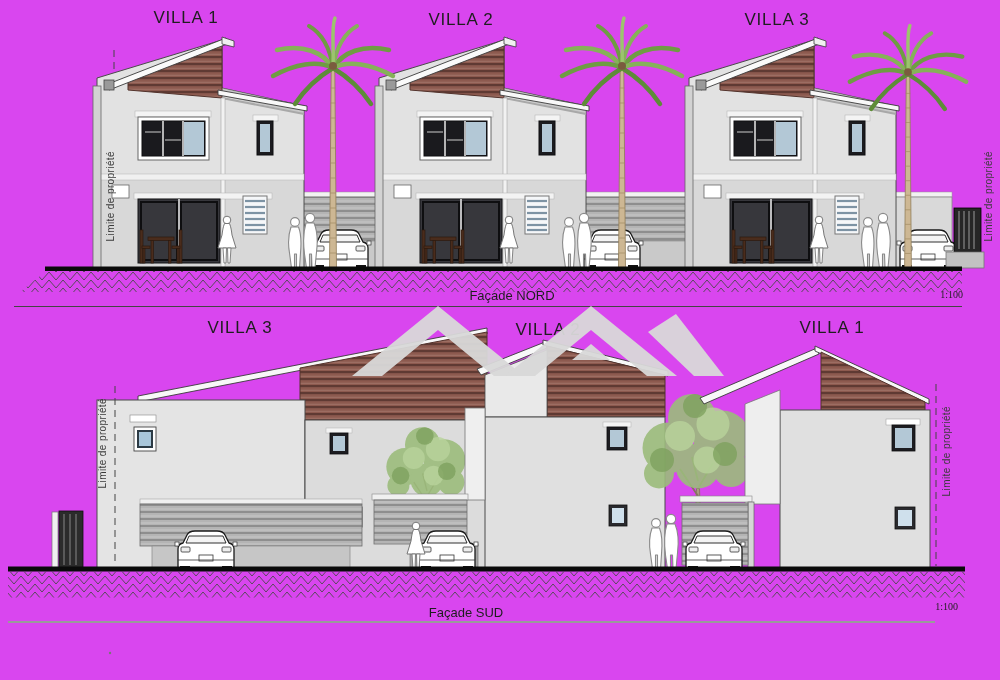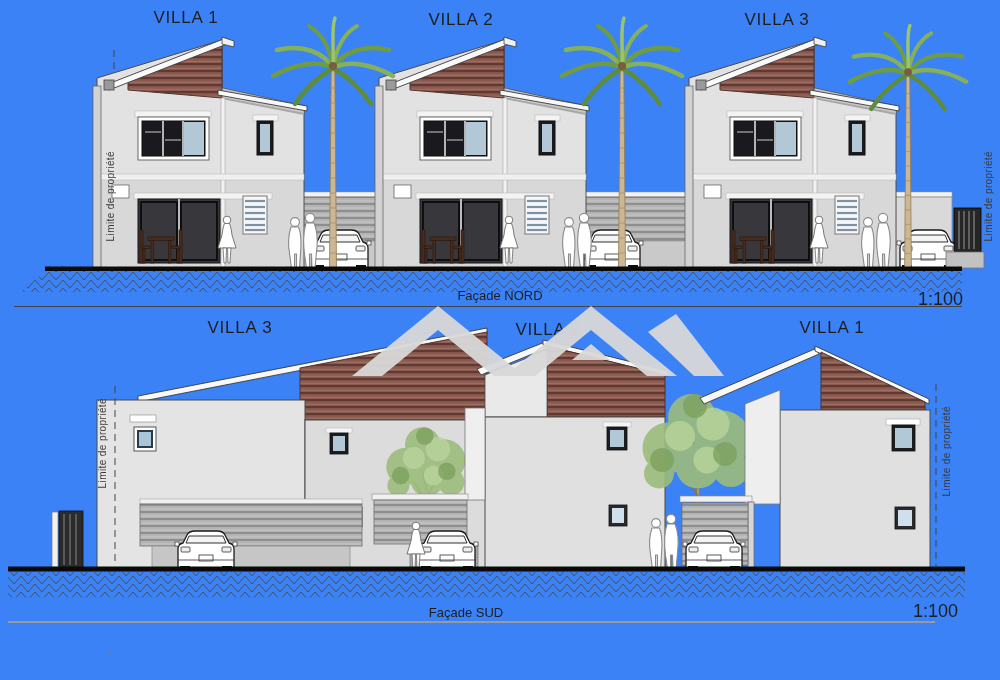--- a/index.html
+++ b/index.html
@@ -1,22 +1,22 @@
 <!DOCTYPE html>
 <html><head>
 <meta charset="utf-8">
 <style>
   html,body{margin:0;padding:0;background:#ffffff;}
-  #stage{position:relative;width:1000px;height:680px;background:#3b82f6;overflow:hidden;
+  #stage{position:relative;width:1000px;height:680px;background:#d946ef;overflow:hidden;
          font-family:"Liberation Sans",sans-serif;}
   #drawing{position:absolute;left:0;top:0;z-index:1;}
   .lbl{position:absolute;z-index:2;color:#1e1e1e;white-space:nowrap;transform:translateX(-50%);}
   .villa-lbl{font-size:17px;letter-spacing:0.8px;}
   .caption{font-size:13px;}
-  .scale{position:absolute;z-index:2;color:#1e1e1e;font-size:18px;transform:translateX(-100%);white-space:nowrap;}
+  .scale{position:absolute;z-index:2;color:#1e1e1e;font-size:10px;transform:translateX(-100%);white-space:nowrap;font-family:Liberation Serif, serif;}
   .vlbl{position:absolute;z-index:2;font-size:10px;color:#3a3a3a;writing-mode:vertical-rl;
         transform:rotate(180deg);letter-spacing:0.4px;white-space:nowrap;}
   #watermark{position:absolute;left:0;top:0;z-index:4;pointer-events:none;}
 </style>
 </head>
 <body>
 
 <div id="stage">
 
 <svg id="drawing" width="1000" height="680" viewBox="0 0 1000 680">
@@ -312,21 +312,21 @@
 </svg>
 
 <div class="lbl villa-lbl" style="left:186px;top:8px">VILLA 1</div>
 <div class="lbl villa-lbl" style="left:461px;top:10px">VILLA 2</div>
 <div class="lbl villa-lbl" style="left:777px;top:10px">VILLA 3</div>
 
 <div class="lbl villa-lbl" style="left:240px;top:318px">VILLA 3</div>
 <div class="lbl villa-lbl" style="left:548px;top:320px">VILLA 2</div>
 <div class="lbl villa-lbl" style="left:832px;top:318px">VILLA 1</div>
 
-<div class="lbl caption" style="left:500px;top:288px">Façade NORD</div>
+<div class="lbl caption" style="left:512px;top:288px">Façade NORD</div>
 <div class="scale" style="left:963px;top:289px">1:100</div>
 
 <div class="lbl caption" style="left:466px;top:605px">Façade SUD</div>
 <div class="scale" style="left:958px;top:601px">1:100</div>
 
 <div class="vlbl" style="left:105px;top:151px">Limite de propriété</div>
 <div class="vlbl" style="left:983px;top:151px">Limite de propriété</div>
 <div class="vlbl" style="left:97px;top:398px">Limite de propriété</div>
 <div class="vlbl" style="left:941px;top:406px">Limite de propriété</div>
 

